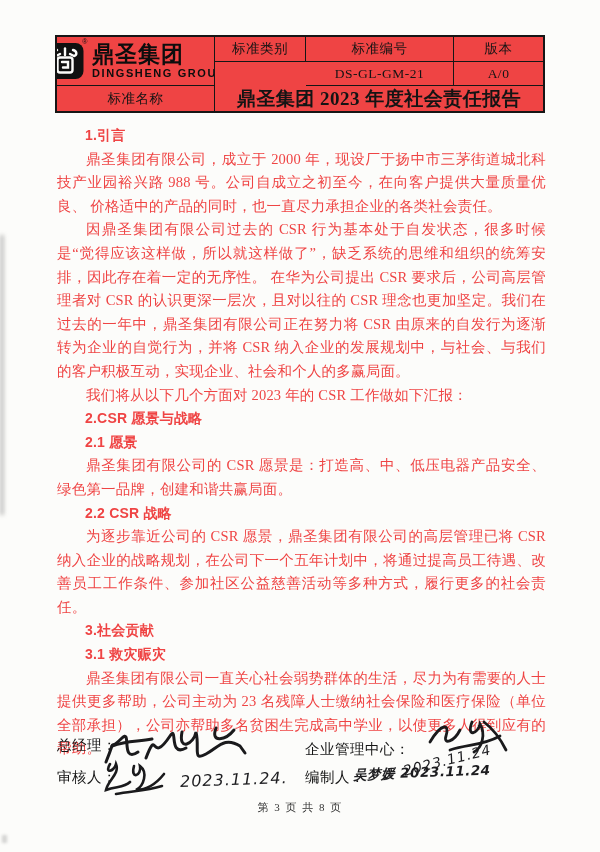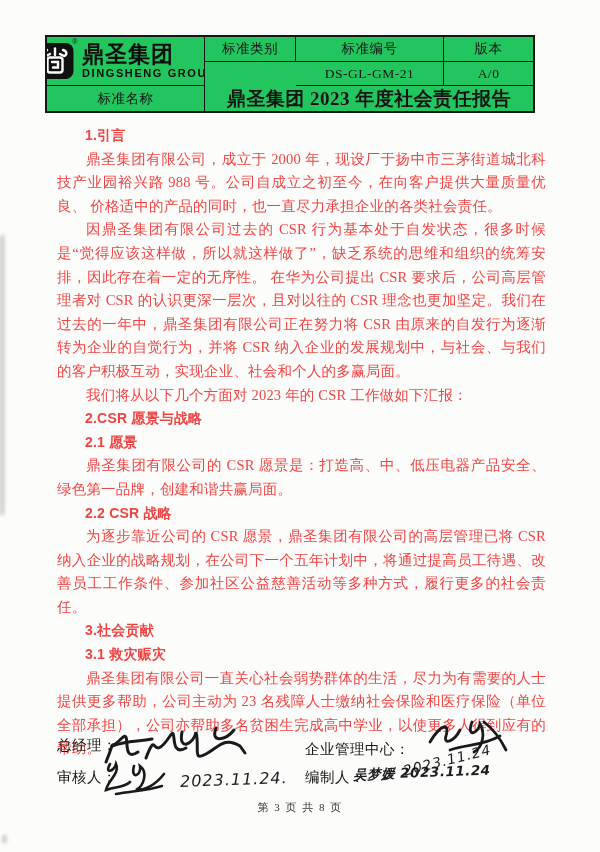--- a/index.html
+++ b/index.html
@@ -18,26 +18,26 @@
     position: absolute; left: 0; top: 235px; width: 4px; height: 280px;
     background: rgba(90,90,90,.35); filter: blur(2px);
   }
   .scan-mark {
     position: absolute; left: 2px; top: 835px; width: 5px; height: 8px;
     background: rgba(120,120,120,.3); filter: blur(1.5px);
   }
 
   
   .header-table {
-    position: absolute; left: 45px; top: 35px; width: 486px;
+    position: absolute; left: 55px; top: 35px; width: 486px;
     border: 2px solid #161616;
     display: grid;
     grid-template-columns: 158px 91px 148px 89px;
     grid-template-rows: 24.7px 24.7px 24.7px;
-    background: #22c55e;
+    background: #ef4444;
   }
   .cell {
     display: flex; align-items: center; justify-content: center;
     font-size: 13.5px; letter-spacing: .5px; color: #141414;
     overflow: hidden; white-space: nowrap;
   }
   .b-r { border-right: 1.5px solid #161616; }
   .b-b { border-bottom: 1.5px solid #161616; }
   .logo-cell { grid-row: 1 / 3; grid-column: 1; }
   .cell-cat-h { grid-row: 1; grid-column: 2; }

